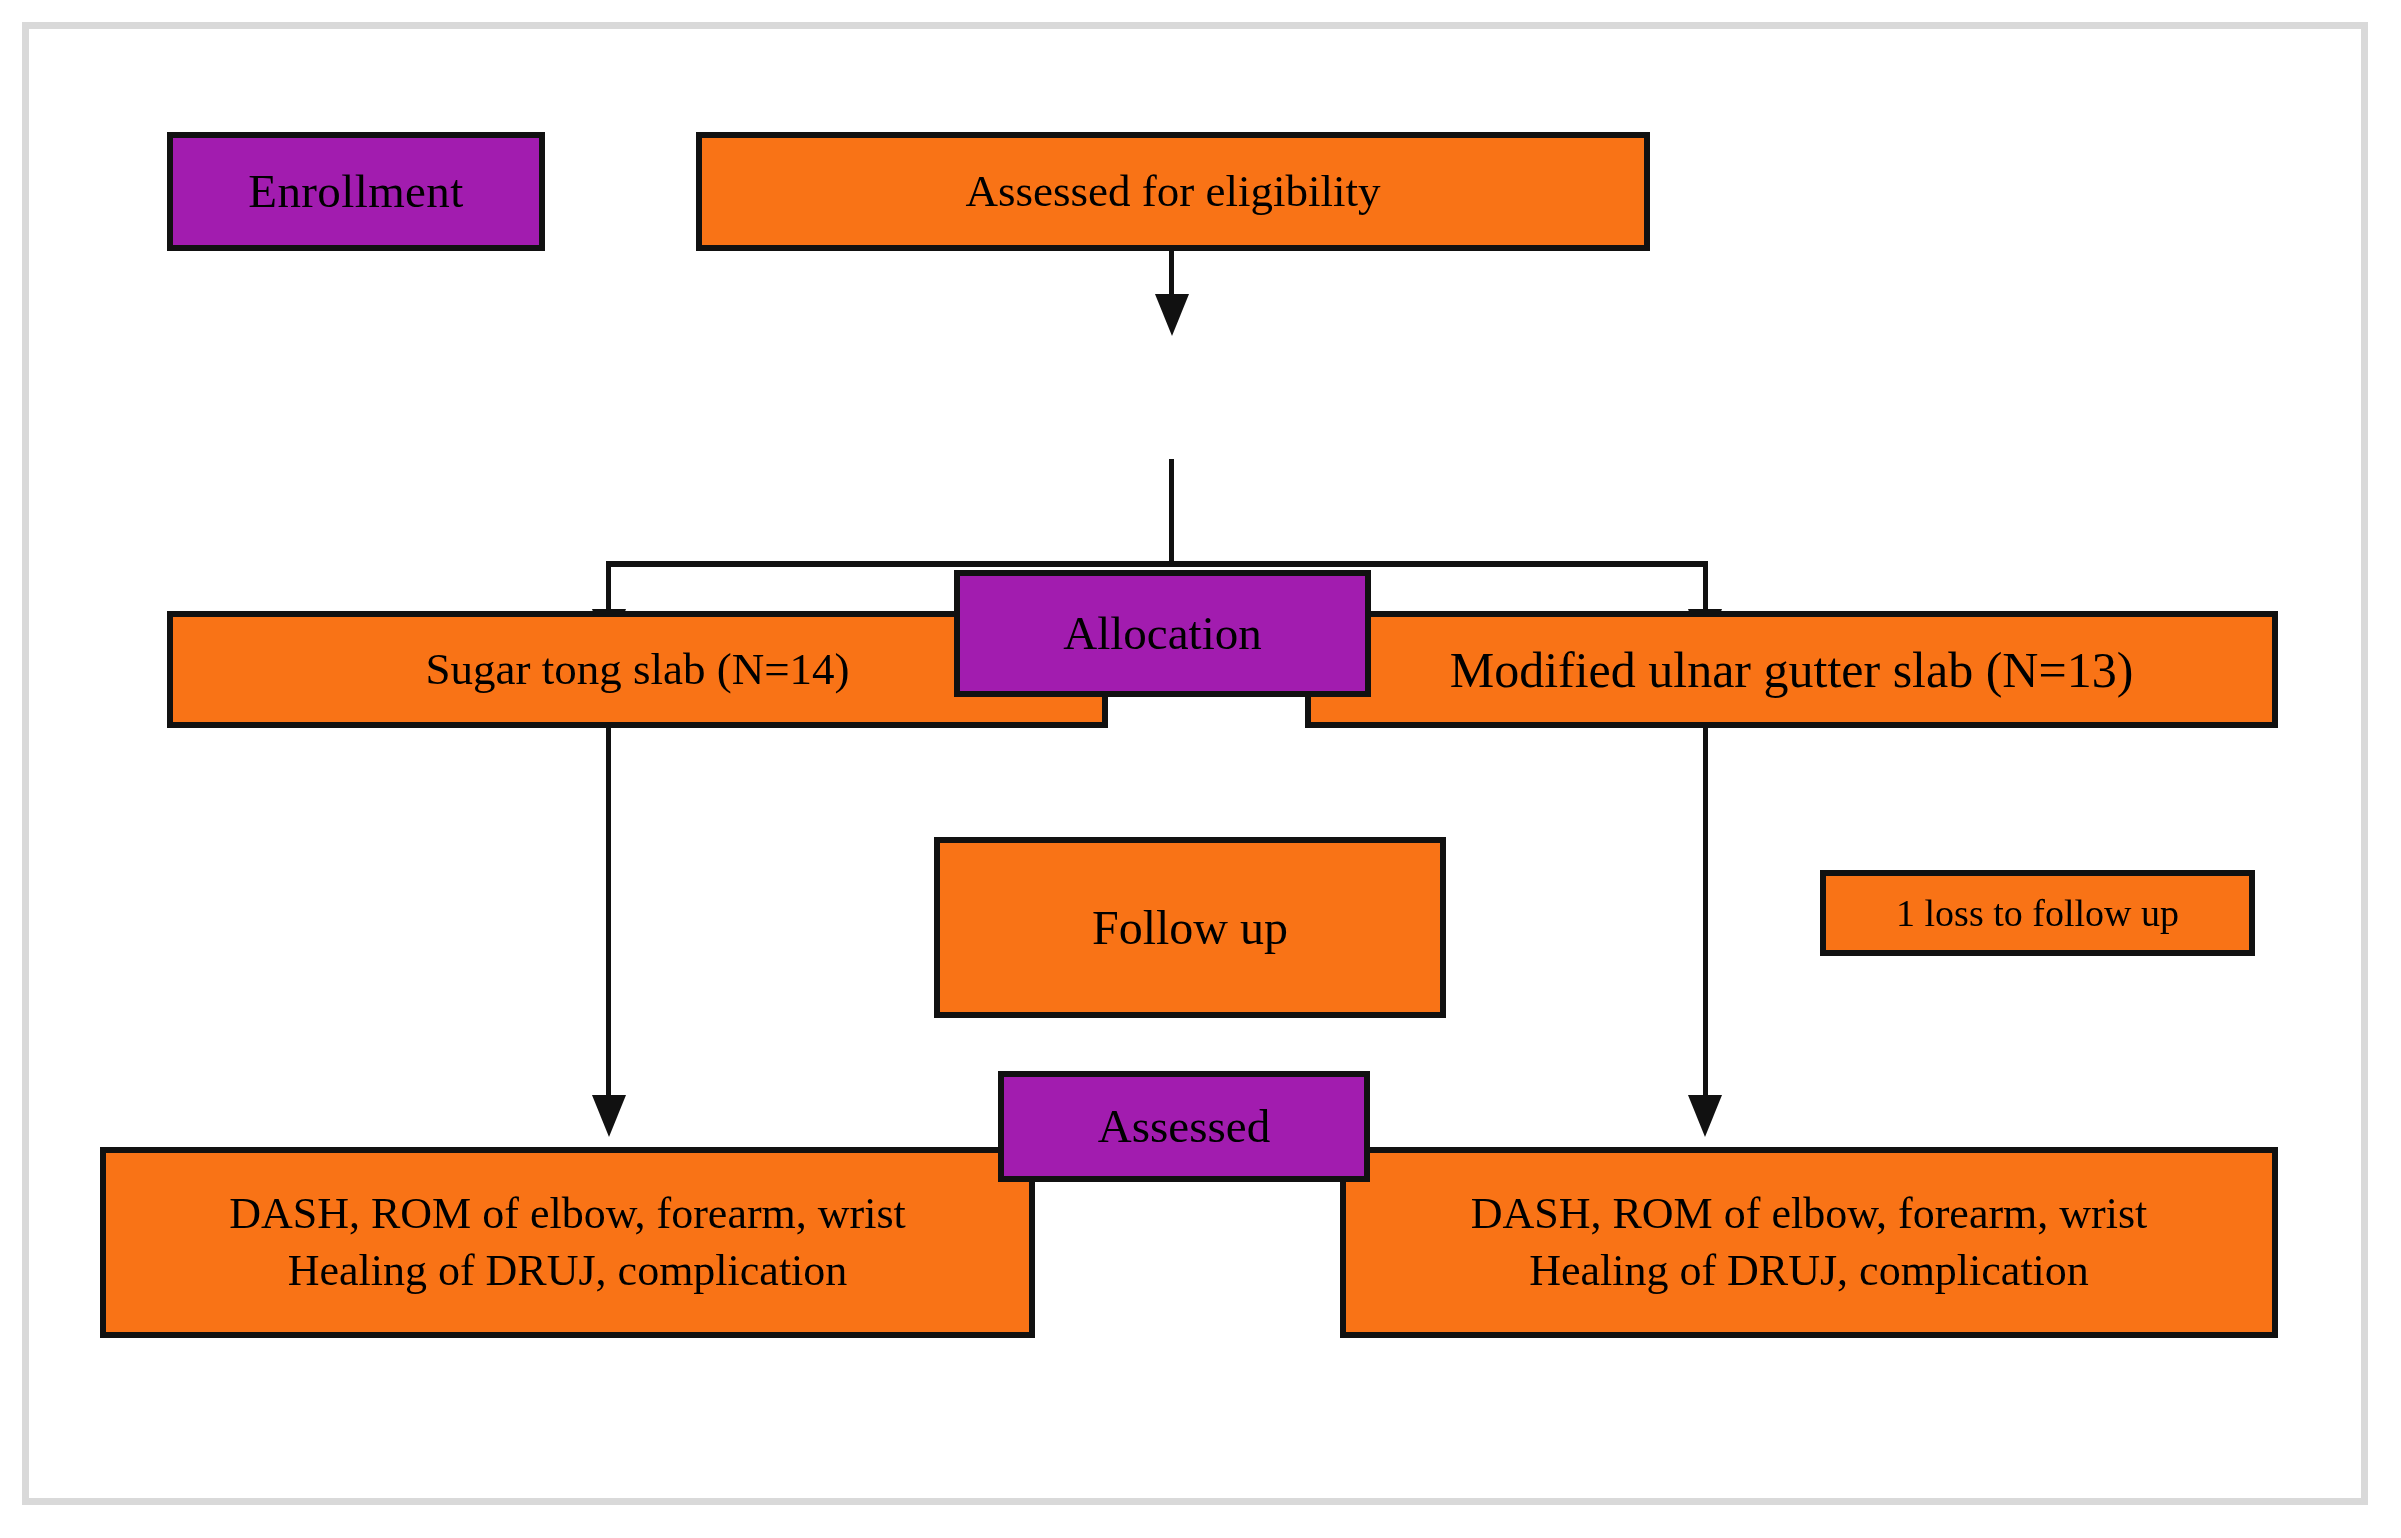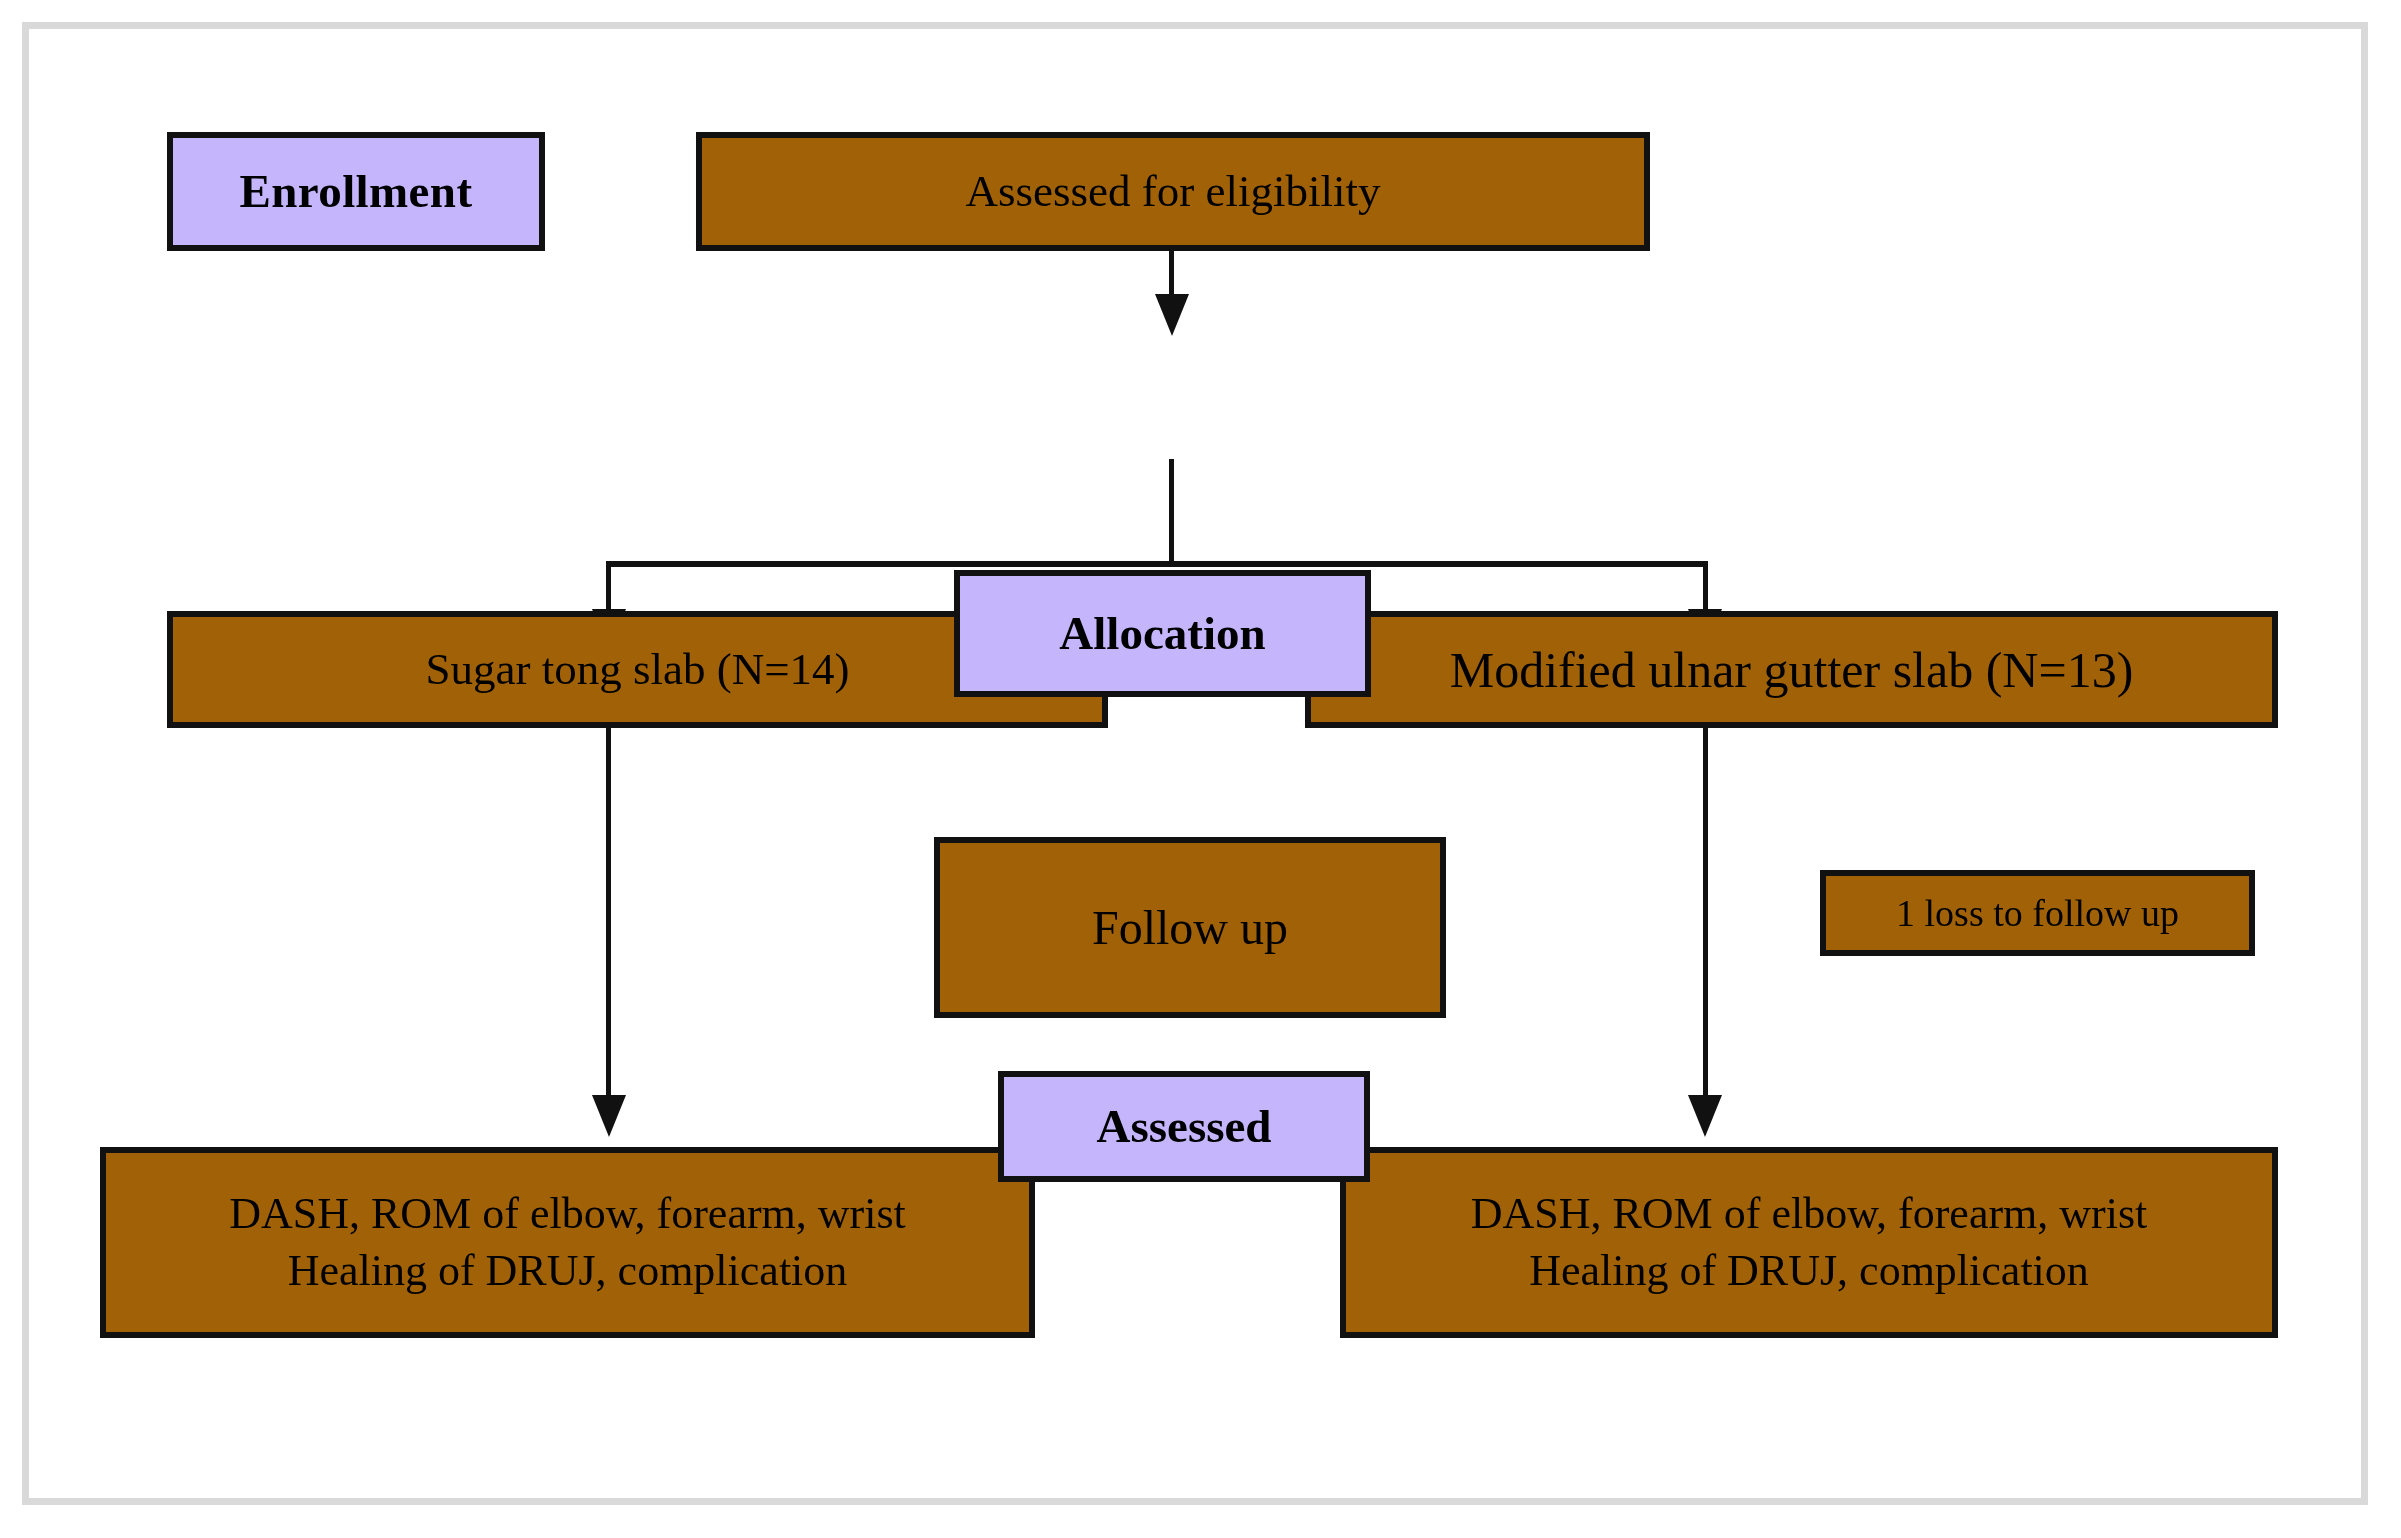--- a/index.html
+++ b/index.html
@@ -35,37 +35,37 @@
     left: 0; top: 0;
     width: 2401px;
     height: 1538px;
   }
 
   
   .node {
     position: absolute;
     box-sizing: border-box;
     border: 6px solid #111111;
-    background: #a16207;
+    background: #f97316;
     display: flex;
     align-items: center;
     justify-content: center;
     text-align: center;
     color: #000000;
     line-height: 1.28;
   }
   .node .txt {
     display: block;
     width: 100%;
     padding: 0 10.4px;
     box-sizing: border-box;
   }
   .stage {
-    background: #c4b5fd;
-    font-weight: bold;
+    background: #a21caf;
+    font-weight: normal;
   }
 
   
   #enrollment-stage {
     left: 167px; top: 132px;
     width: 378px; height: 119px;
     font-size: 47px;
     letter-spacing: 0.4px;
     z-index: 6;
   }

